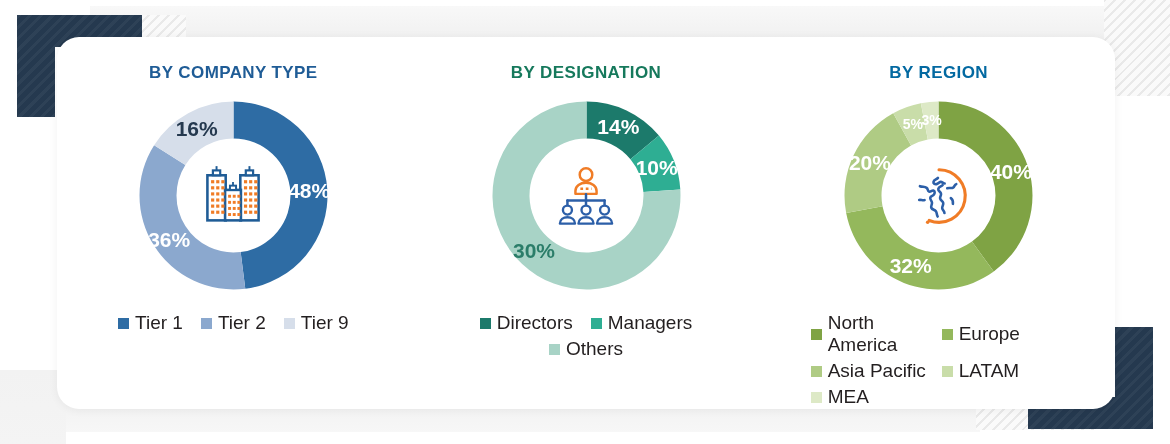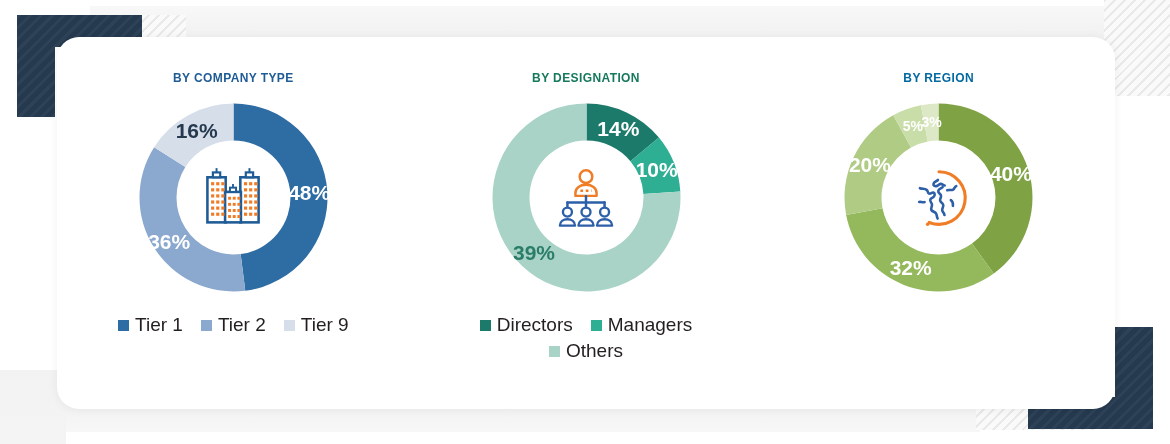--- a/index.html
+++ b/index.html
@@ -100,24 +100,24 @@
   .chart-col {
     flex: 1 1 0;
     display: flex;
     flex-direction: column;
     align-items: center;
     padding-top: 26px;
     position: relative;
   }
 
   .chart-title {
-    font-size: 12px;
+    font-size: 17px;
     font-weight: bold;
     letter-spacing: 0.4px;
-    margin: 8px 0 10px 0;
+    margin: 0 0 10px 0;
     text-align: left;
   }
 
   .donut-wrap {
     position: relative;
     width: 205px;
     height: 205px;
   }
   .donut-wrap svg { display: block; }
 
@@ -316,21 +316,21 @@
                 <path d="M8.8 56.5c0-3.6 3-5.6 6.7-5.6s6.7 2 6.7 5.6z"></path>
                 <circle cx="32" cy="44.5" r="4"></circle>
                 <path d="M25.3 56.5c0-3.6 3-5.6 6.7-5.6s6.7 2 6.7 5.6z"></path>
                 <circle cx="48.5" cy="44.5" r="4"></circle>
                 <path d="M41.8 56.5c0-3.6 3-5.6 6.7-5.6s6.7 2 6.7 5.6z"></path>
               </g>
             </svg>
           </div>
         <div class="slice-label" style="left: 134.859px; top: 33.7331px; color: rgb(255, 255, 255);">14%</div>
             <div class="slice-label" style="left: 173.163px; top: 74.5225px; color: rgb(255, 255, 255);">10%</div>
-            <div class="slice-label" style="left: 50.4744px; top: 157.902px; color: rgb(43, 125, 105);">39%</div>
+            <div class="slice-label" style="left: 50.4744px; top: 157.902px; color: rgb(43, 125, 105);">30%</div>
           </div>
         <div class="legend">
             <div class="legend-item">
               <span class="swatch" style="background: rgb(28, 122, 107);"></span>
               <span>Directors</span>
             </div>
             <div class="legend-item">
               <span class="swatch" style="background: rgb(46, 174, 147);"></span>
               <span>Managers</span>
             </div>
@@ -364,17 +364,39 @@
                 <path d="M18 36c-1.8 0.6-3.6-0.6-5.2-0.2"></path>
               </g>
             </svg>
           </div>
         <div class="slice-label" style="left: 174.78px; top: 79.0147px; color: rgb(255, 255, 255);">40%</div>
             <div class="slice-label" style="left: 74.5225px; top: 173.163px; color: rgb(255, 255, 255);">32%</div>
             <div class="slice-label" style="left: 33.7331px; top: 70.1408px; color: rgb(255, 255, 255);">20%</div>
             <div class="slice-label" style="left: 76.7559px; top: 30.9931px; color: rgb(255, 255, 255); font-size: 14px;">5%</div>
             <div class="slice-label" style="left: 95.3478px; top: 26.8373px; color: rgb(255, 255, 255); font-size: 14px;">3%</div>
           </div>
+        <div class="legend region">
+            <div class="legend-item">
+              <span class="swatch" style="background: rgb(127, 163, 68);"></span>
+              <span>North America</span>
+            </div>
+            <div class="legend-item">
+              <span class="swatch" style="background: rgb(148, 184, 92);"></span>
+              <span>Europe</span>
+            </div>
+            <div class="legend-item">
+              <span class="swatch" style="background: rgb(175, 203, 132);"></span>
+              <span>Asia Pacific</span>
+            </div>
+            <div class="legend-item">
+              <span class="swatch" style="background: rgb(201, 221, 169);"></span>
+              <span>LATAM</span>
+            </div>
+            <div class="legend-item">
+              <span class="swatch" style="background: rgb(221, 233, 198);"></span>
+              <span>MEA</span>
+            </div>
+          </div>
       </div>
 
     </div>
   </div>
 </div>
 
 </body></html>

